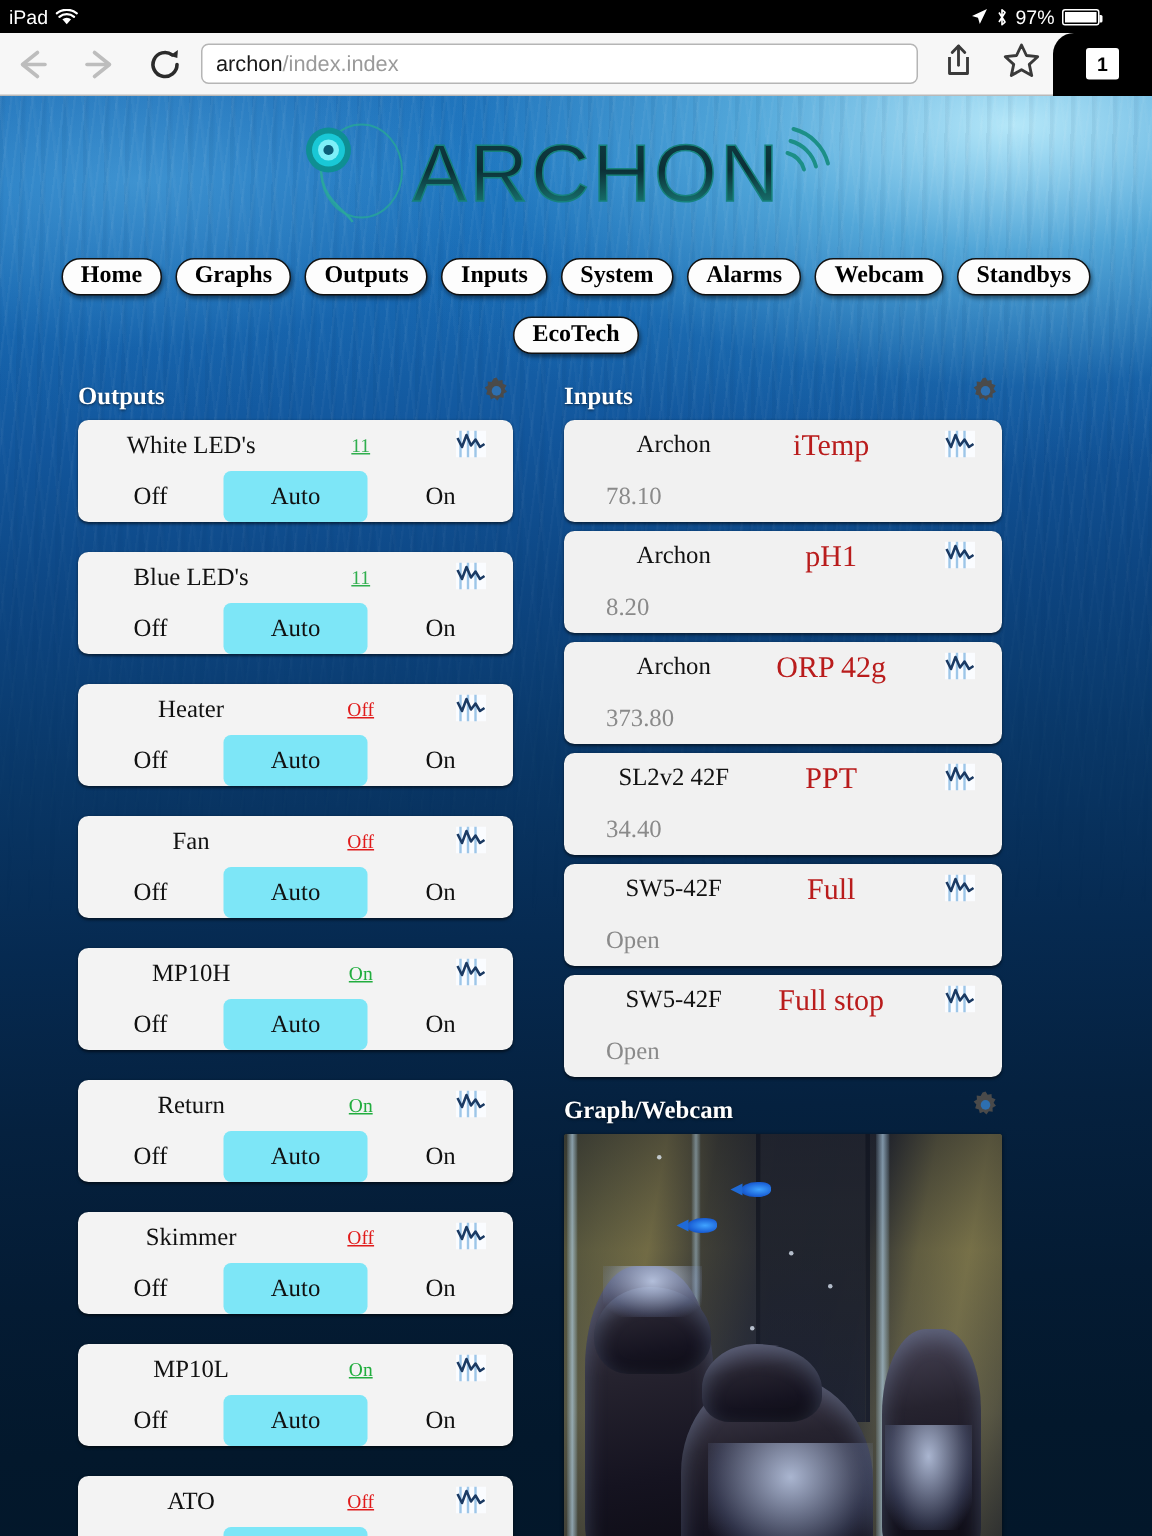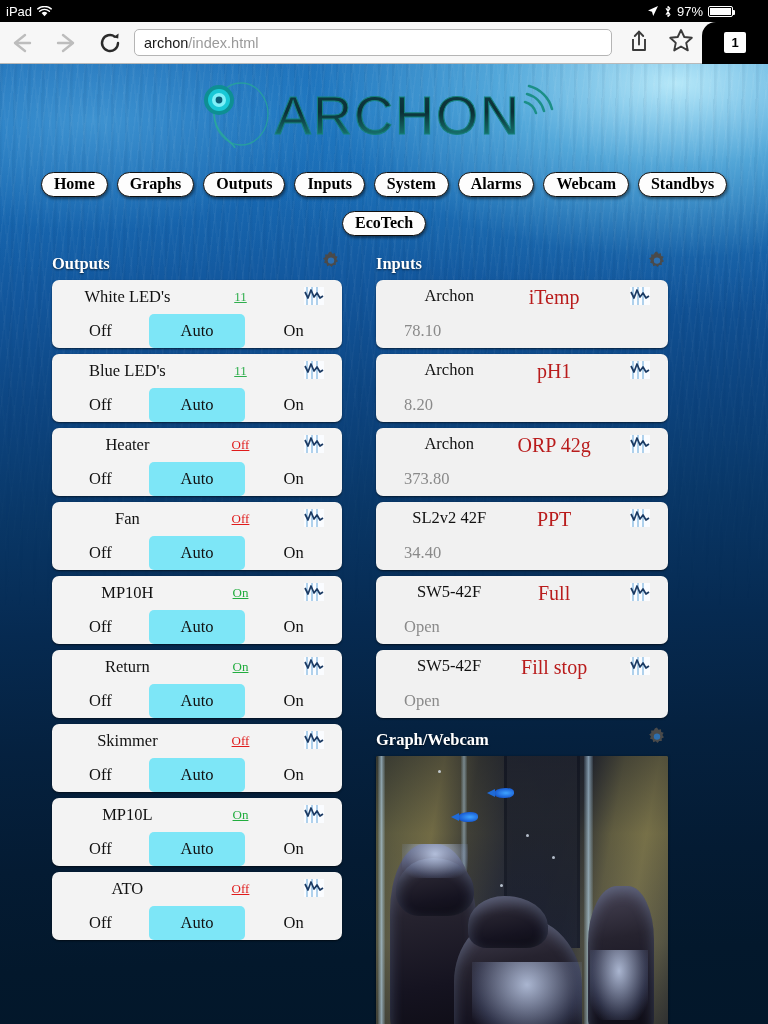--- a/index.html
+++ b/index.html
@@ -170,21 +170,21 @@
     font-size: 16.5px;
     text-shadow: 0 1px 2px rgba(0,0,0,0.6);
     margin-bottom: 4px;
   }
   .sec-head .gear { position: absolute; right: 0; top: -2px; cursor: pointer; }
 
   
   .ocard {
     background: #f3f3f3;
     border-radius: 7px;
-    margin-bottom: 6px;
+    margin-bottom: 20px;
     box-shadow: 0 1px 2px rgba(0,0,0,0.55);
     overflow: hidden;
   }
   .ocard-top {
     position: relative;
     height: 34px;
     display: flex; align-items: center;
   }
   .ocard-name {
     position: absolute; left: 0; width: 52%;
@@ -373,21 +373,21 @@
     <div class="nav-btn">
       <span>
         <svg width="24" height="24" viewBox="0 0 24 24">
           <path d="M20 12 a8 8 0 1 1 -3.2 -6.4" stroke="#2b2b2b" stroke-width="2.4" fill="none" stroke-linecap="round"></path>
           <path d="M20.6 2.4 L20.2 7.6 L15.2 6.2 Z" fill="#2b2b2b"></path>
         </svg>
       </span>
     </div>
     <div class="urlbar" title="Search or enter website name">
       <span class="host">archon</span>
-        <span>/index.html</span>
+        <span>/index.index</span>
     </div>
     <div class="icon-btn">
       <span>
         <svg width="22" height="24" viewBox="0 0 22 24">
           <path d="M5 10 L5 21 L17 21 L17 10" stroke="#3a3a3a" stroke-width="1.9" fill="none" stroke-linejoin="round"></path>
           <path d="M11 15.5 L11 2.8" stroke="#3a3a3a" stroke-width="1.9" stroke-linecap="round"></path>
           <path d="M6.8 7 L11 2.6 L15.2 7" stroke="#3a3a3a" stroke-width="1.9" fill="none" stroke-linecap="round" stroke-linejoin="round"></path>
         </svg>
       </span>
     </div>
@@ -706,21 +706,21 @@
               <rect x="0" y="0" width="20" height="18" fill="#fafcff"></rect>
               <path d="M3 0 V18 M8 0 V18 M13 0 V18" stroke="#9dc6e8" stroke-width="1.6"></path>
               <path d="M1 5 L4 11 L7 3 L10 10 L13 6 L16 11 L19 9" stroke="#1b3a63" stroke-width="1.7" fill="none" stroke-linejoin="round"></path>
             </svg>
           </span>
           <span class="icard-val">Open</span>
         </div>
 
         <div class="icard">
           <span class="icard-dev">SW5-42F</span>
-          <span class="icard-sens">Fill stop</span>
+          <span class="icard-sens">Full stop</span>
           <span class="icard-chart">
             <svg width="20" height="18" viewBox="0 0 20 18">
               <rect x="0" y="0" width="20" height="18" fill="#fafcff"></rect>
               <path d="M3 0 V18 M8 0 V18 M13 0 V18" stroke="#9dc6e8" stroke-width="1.6"></path>
               <path d="M1 5 L4 11 L7 3 L10 10 L13 6 L16 11 L19 9" stroke="#1b3a63" stroke-width="1.7" fill="none" stroke-linejoin="round"></path>
             </svg>
           </span>
           <span class="icard-val">Open</span>
         </div>
 

